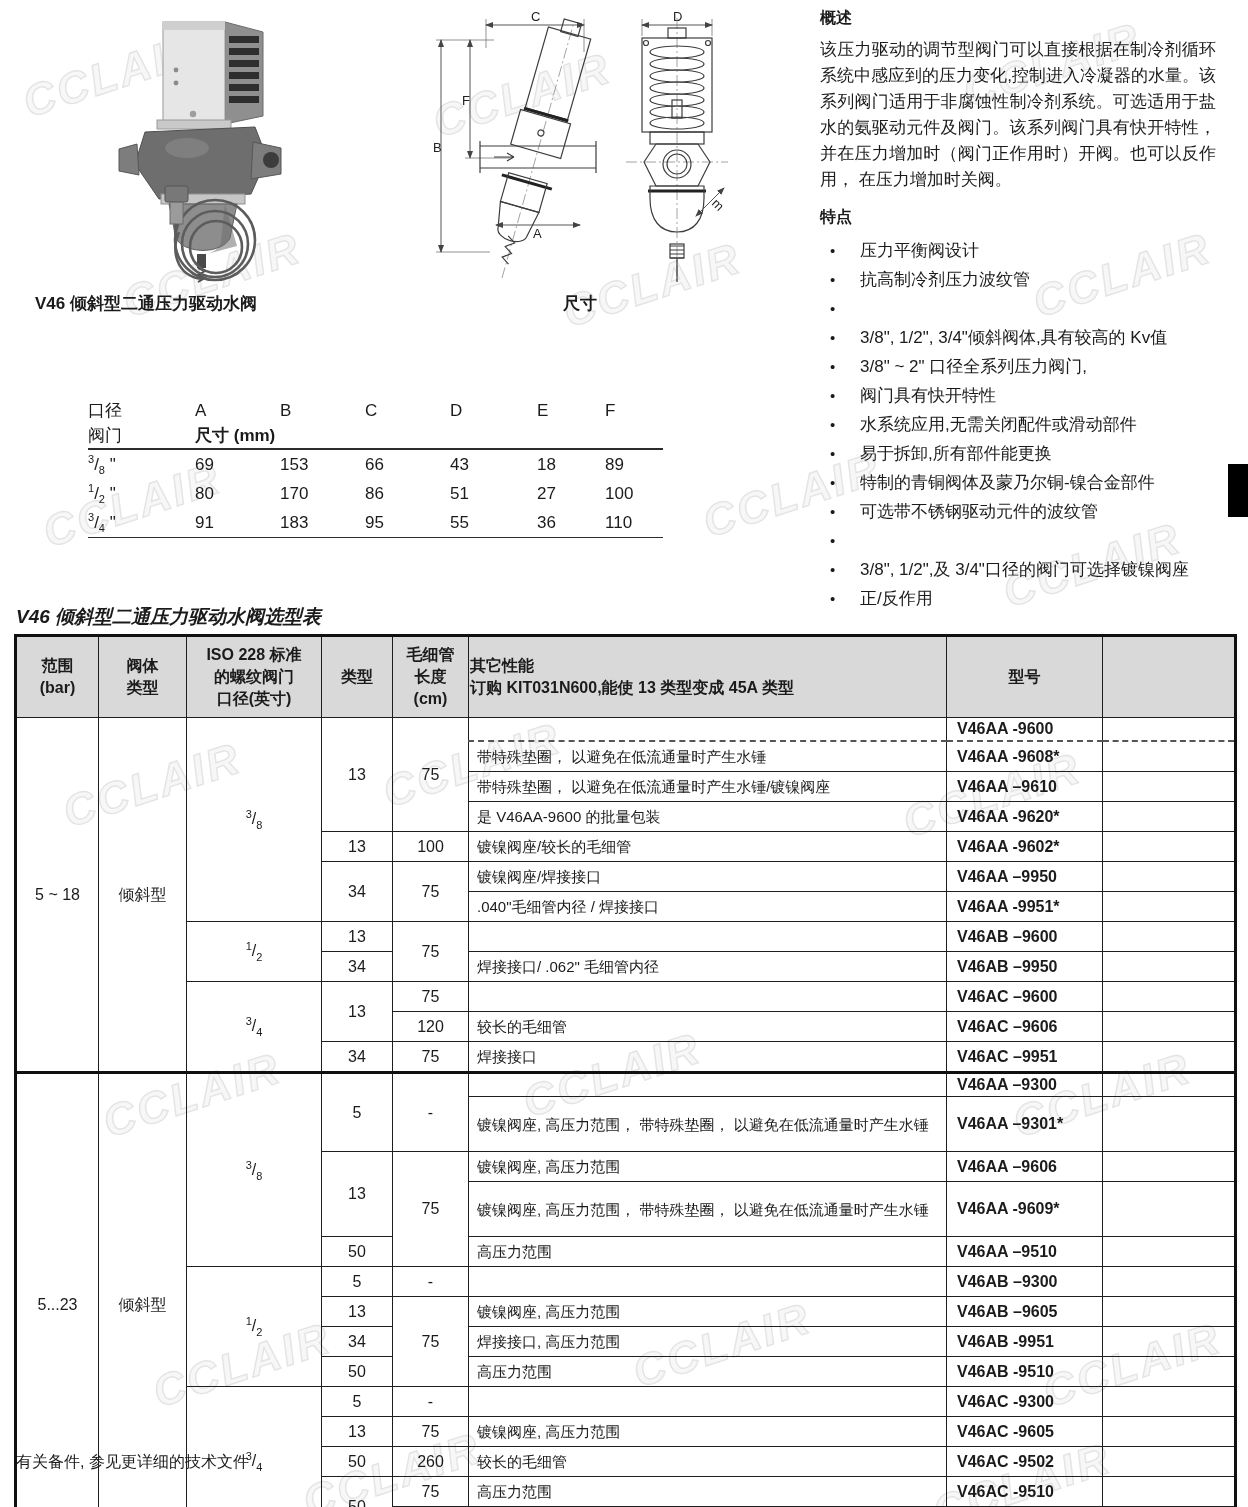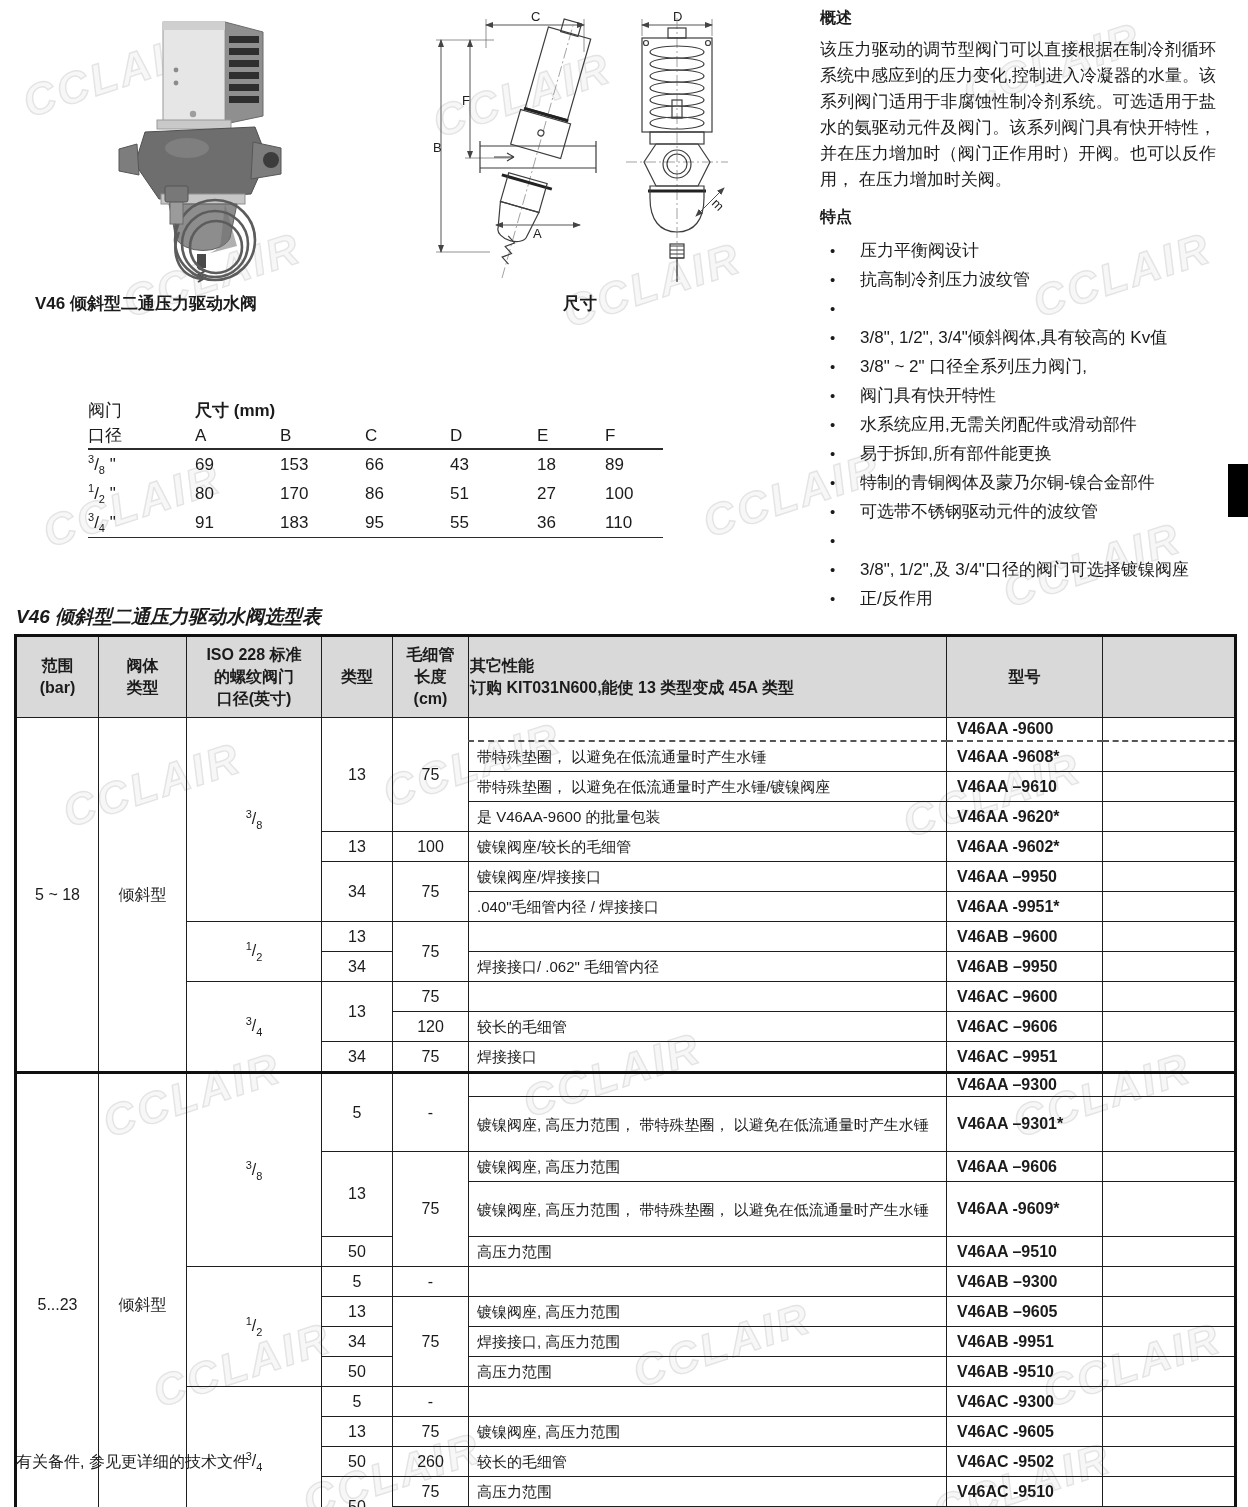--- a/index.html
+++ b/index.html
@@ -254,31 +254,31 @@
         <col style="width:107px">
           <col style="width:85px">
           <col style="width:85px">
         <col style="width:85px">
           <col style="width:87px">
           <col style="width:68px">
           <col style="width:58px">
       </colgroup>
       <thead>
         <tr>
-          <th>阀门</th>
-          <th class="grp" colspan="6">尺寸 (mm)</th>
-        </tr>
-        <tr>
           <th>口径</th>
           <th>A</th>
           <th>B</th>
           <th>C</th>
           <th>D</th>
           <th>E</th>
           <th>F</th>
+        </tr>
+        <tr>
+          <th>阀门</th>
+          <th class="grp" colspan="6">尺寸 (mm)</th>
         </tr>
       </thead>
       <tbody id="dim-body">
           <tr>
             <td class="frac"><sup>3</sup>/<sub>8</sub> "</td>
             <td>69</td>
             <td>153</td>
             <td>66</td>
             <td>43</td>
             <td>18</td>

